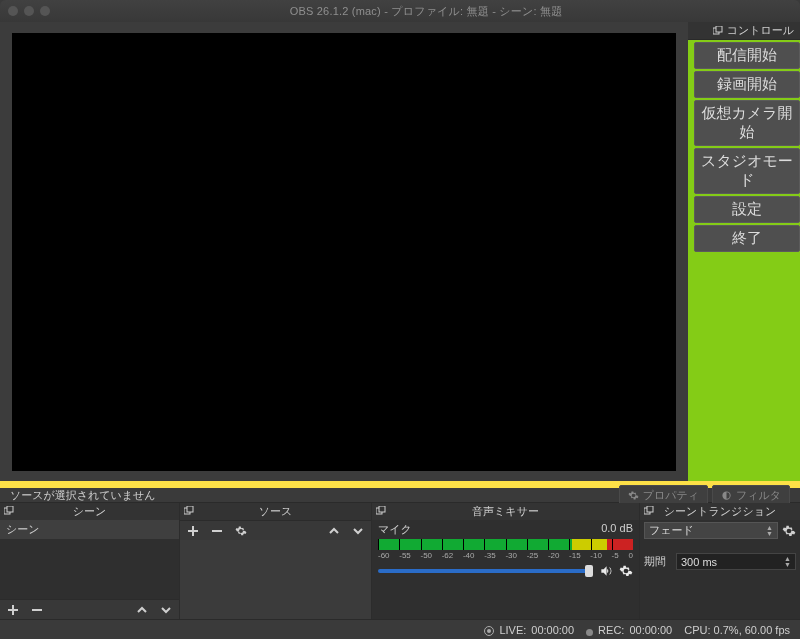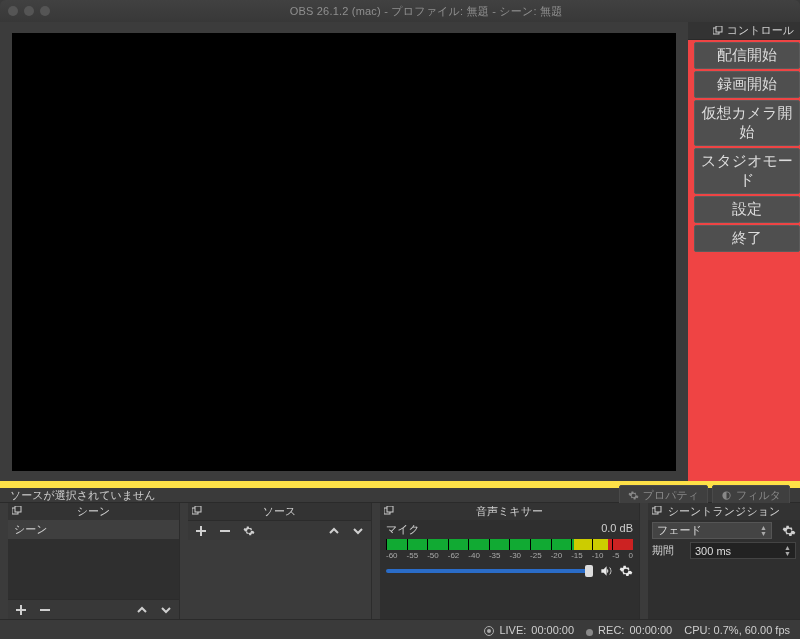--- a/index.html
+++ b/index.html
@@ -5,29 +5,29 @@
   * { box-sizing: border-box; margin: 0; padding: 0; font-family: -apple-system, "Helvetica Neue", Arial, sans-serif; }
   html, body { width: 800px; height: 639px; background: #2b2b2b; overflow: hidden; }
   .window { width: 800px; height: 639px; background: #3a3a3a; display: flex; flex-direction: column; }
   .titlebar { height: 22px; background: linear-gradient(#414141,#383838); display:flex; align-items:center; padding:0 8px; color:#9a9a9a; font-size:11px; border-top-left-radius:6px; border-top-right-radius:6px;}
   .traffic { display:flex; gap:6px; margin-right:10px;}
   .traffic span{ width:10px; height:10px; border-radius:50%; background:#555; display:inline-block;}
   .titlebar-title{ flex:1; text-align:center; color:#8f8f8f; font-weight:500; letter-spacing:.2px;}
   .main-area{ position:relative; flex:1; display:flex; background:#3c3c3c; }
   .preview-wrap{ flex:1; padding:11px 12px 10px 12px; }
   .preview{ width:100%; height:100%; background:#000; }
-  .controls-dock{ width:112px; background:#ef4444; }
+  .controls-dock{ width:112px; background:#84cc16; }
   .dock-header{ height:18px; background:#333; color:#cfcfcf; font-size:11px; display:flex; align-items:center; justify-content:flex-end; padding:0 6px; gap:4px; border-bottom:1px solid #2a2a2a;}
   .dock-header .popout{ width:10px; height:10px; display:inline-block;}
   .ctrl-btn{ display:block; width:calc(100% - 6px); margin:2px 6px; background:#4f4f4f; color:#dcdcdc; font-size:15px; text-align:center; padding:3px 0; border:1px solid #5b5b5b; border-radius:2px; }
   .notice-row{ height:22px; background:#3a3a3a; display:flex; align-items:center; font-size:11px; color:#cfcfcf; padding:0 10px; border-top:7px solid #fde047; border-bottom:1px solid #2a2a2a; gap:12px;}
   .pill{ display:flex; align-items:center; gap:4px; color:#888; background:#3f3f3f; padding:2px 8px; border:1px solid #4a4a4a; border-radius:2px;}
   .pill-row{ display:flex; gap:4px; margin-left:auto;}
   .panels{ height:116px; display:flex; background:#3b3b3b; }
-  .panel{ display:flex; flex-direction:column; border-right:1px solid #2c2c2c;padding-left:8px;}
+  .panel{ display:flex; flex-direction:column; border-right:1px solid #2c2c2c;}
   .panel:last-child{border-right:none;}
   .panel-header{ height:17px; background:#333; color:#cfcfcf; font-size:11px; display:flex; align-items:center; justify-content:center; position:relative;}
   .panel-header .popout{ position:absolute; left:4px; top:3px; width:10px; height:10px; }
   .panel-body{ flex:1; background:#2f2f2f; color:#cfcfcf; font-size:11px; overflow:hidden; position:relative;}
   .scene-row{ background:#3f3f3f; padding:2px 6px; }
   .panel-footer{ height:20px; background:#383838; border-top:1px solid #2b2b2b; display:flex; align-items:center; gap:10px; padding:0 6px; color:#cfcfcf;}
   .ibtn{ width:14px; height:14px; display:inline-flex; align-items:center; justify-content:center; color:#cfcfcf;}
   .sources-msg{ text-align:center; padding:4px 10px; line-height:1.35; color:#cfcfcf;}
   .mixer-body{ padding:2px 6px 0 6px;text-align:center;}
   .mixer-top{ display:flex; justify-content:space-between; font-size:11px; color:#cfcfcf;}
@@ -38,21 +38,21 @@
   .r{ background:#c22; }
   .ticks{ position:absolute; left:0; right:0; top:0; bottom:0; display:flex;}
   .ticks span{ flex:1; border-left:1px solid #000;}
   .scale{ display:flex; justify-content:space-between; font-size:8px; color:#aaa; margin-top:1px;}
   .slider-row{ display:flex; align-items:center; gap:6px; margin-top:4px;}
   .slider{ flex:1; height:4px; background:#2a6cc8; border-radius:2px; position:relative;}
   .slider .thumb{ position:absolute; right:0; top:-4px; width:8px; height:12px; background:#ddd; border-radius:2px;}
   .mix-icons{ display:flex; gap:6px;}
   .mix-icons svg{ width:14px; height:14px; fill:#eaeaea;}
   .trans-body{ padding:2px 4px; font-size:11px; color:#cfcfcf;}
-  .trans-row{ display:flex; align-items:center; gap:10px; margin-bottom:3px;}
+  .trans-row{ display:flex; align-items:center; gap:4px; margin-bottom:14px;}
   .select{ flex:1; background:#444; border:1px solid #555; color:#ddd; font-size:11px; padding:1px 4px; height:17px; display:flex; align-items:center; justify-content:space-between;}
   .num-input{ flex:1; background:#222; border:1px solid #444; color:#ddd; font-size:11px; padding:1px 4px; height:17px; display:flex; align-items:center; justify-content:space-between;}
   .stepper{ display:flex; flex-direction:column; font-size:7px; color:#aaa; line-height:6px;}
   .statusbar{ height:20px; background:#3a3a3a; border-top:1px solid #2a2a2a; display:flex; align-items:center; justify-content:flex-end; gap:12px; padding:0 10px; color:#cfcfcf; font-size:11px;}
   .status-item{ display:flex; align-items:flex-end; gap:5px;}
   .dot{ width:7px; height:7px; border-radius:50%; background:#888; display:inline-block;}
   .live-ring{ width:10px; height:10px; border:1px solid #aaa; border-radius:50%; display:inline-flex; align-items:center; justify-content:center;}
   .live-ring::after{content:""; width:4px; height:4px; background:#aaa; border-radius:50%;}
   svg.popout-svg{ width:10px; height:10px; }
 </style>

